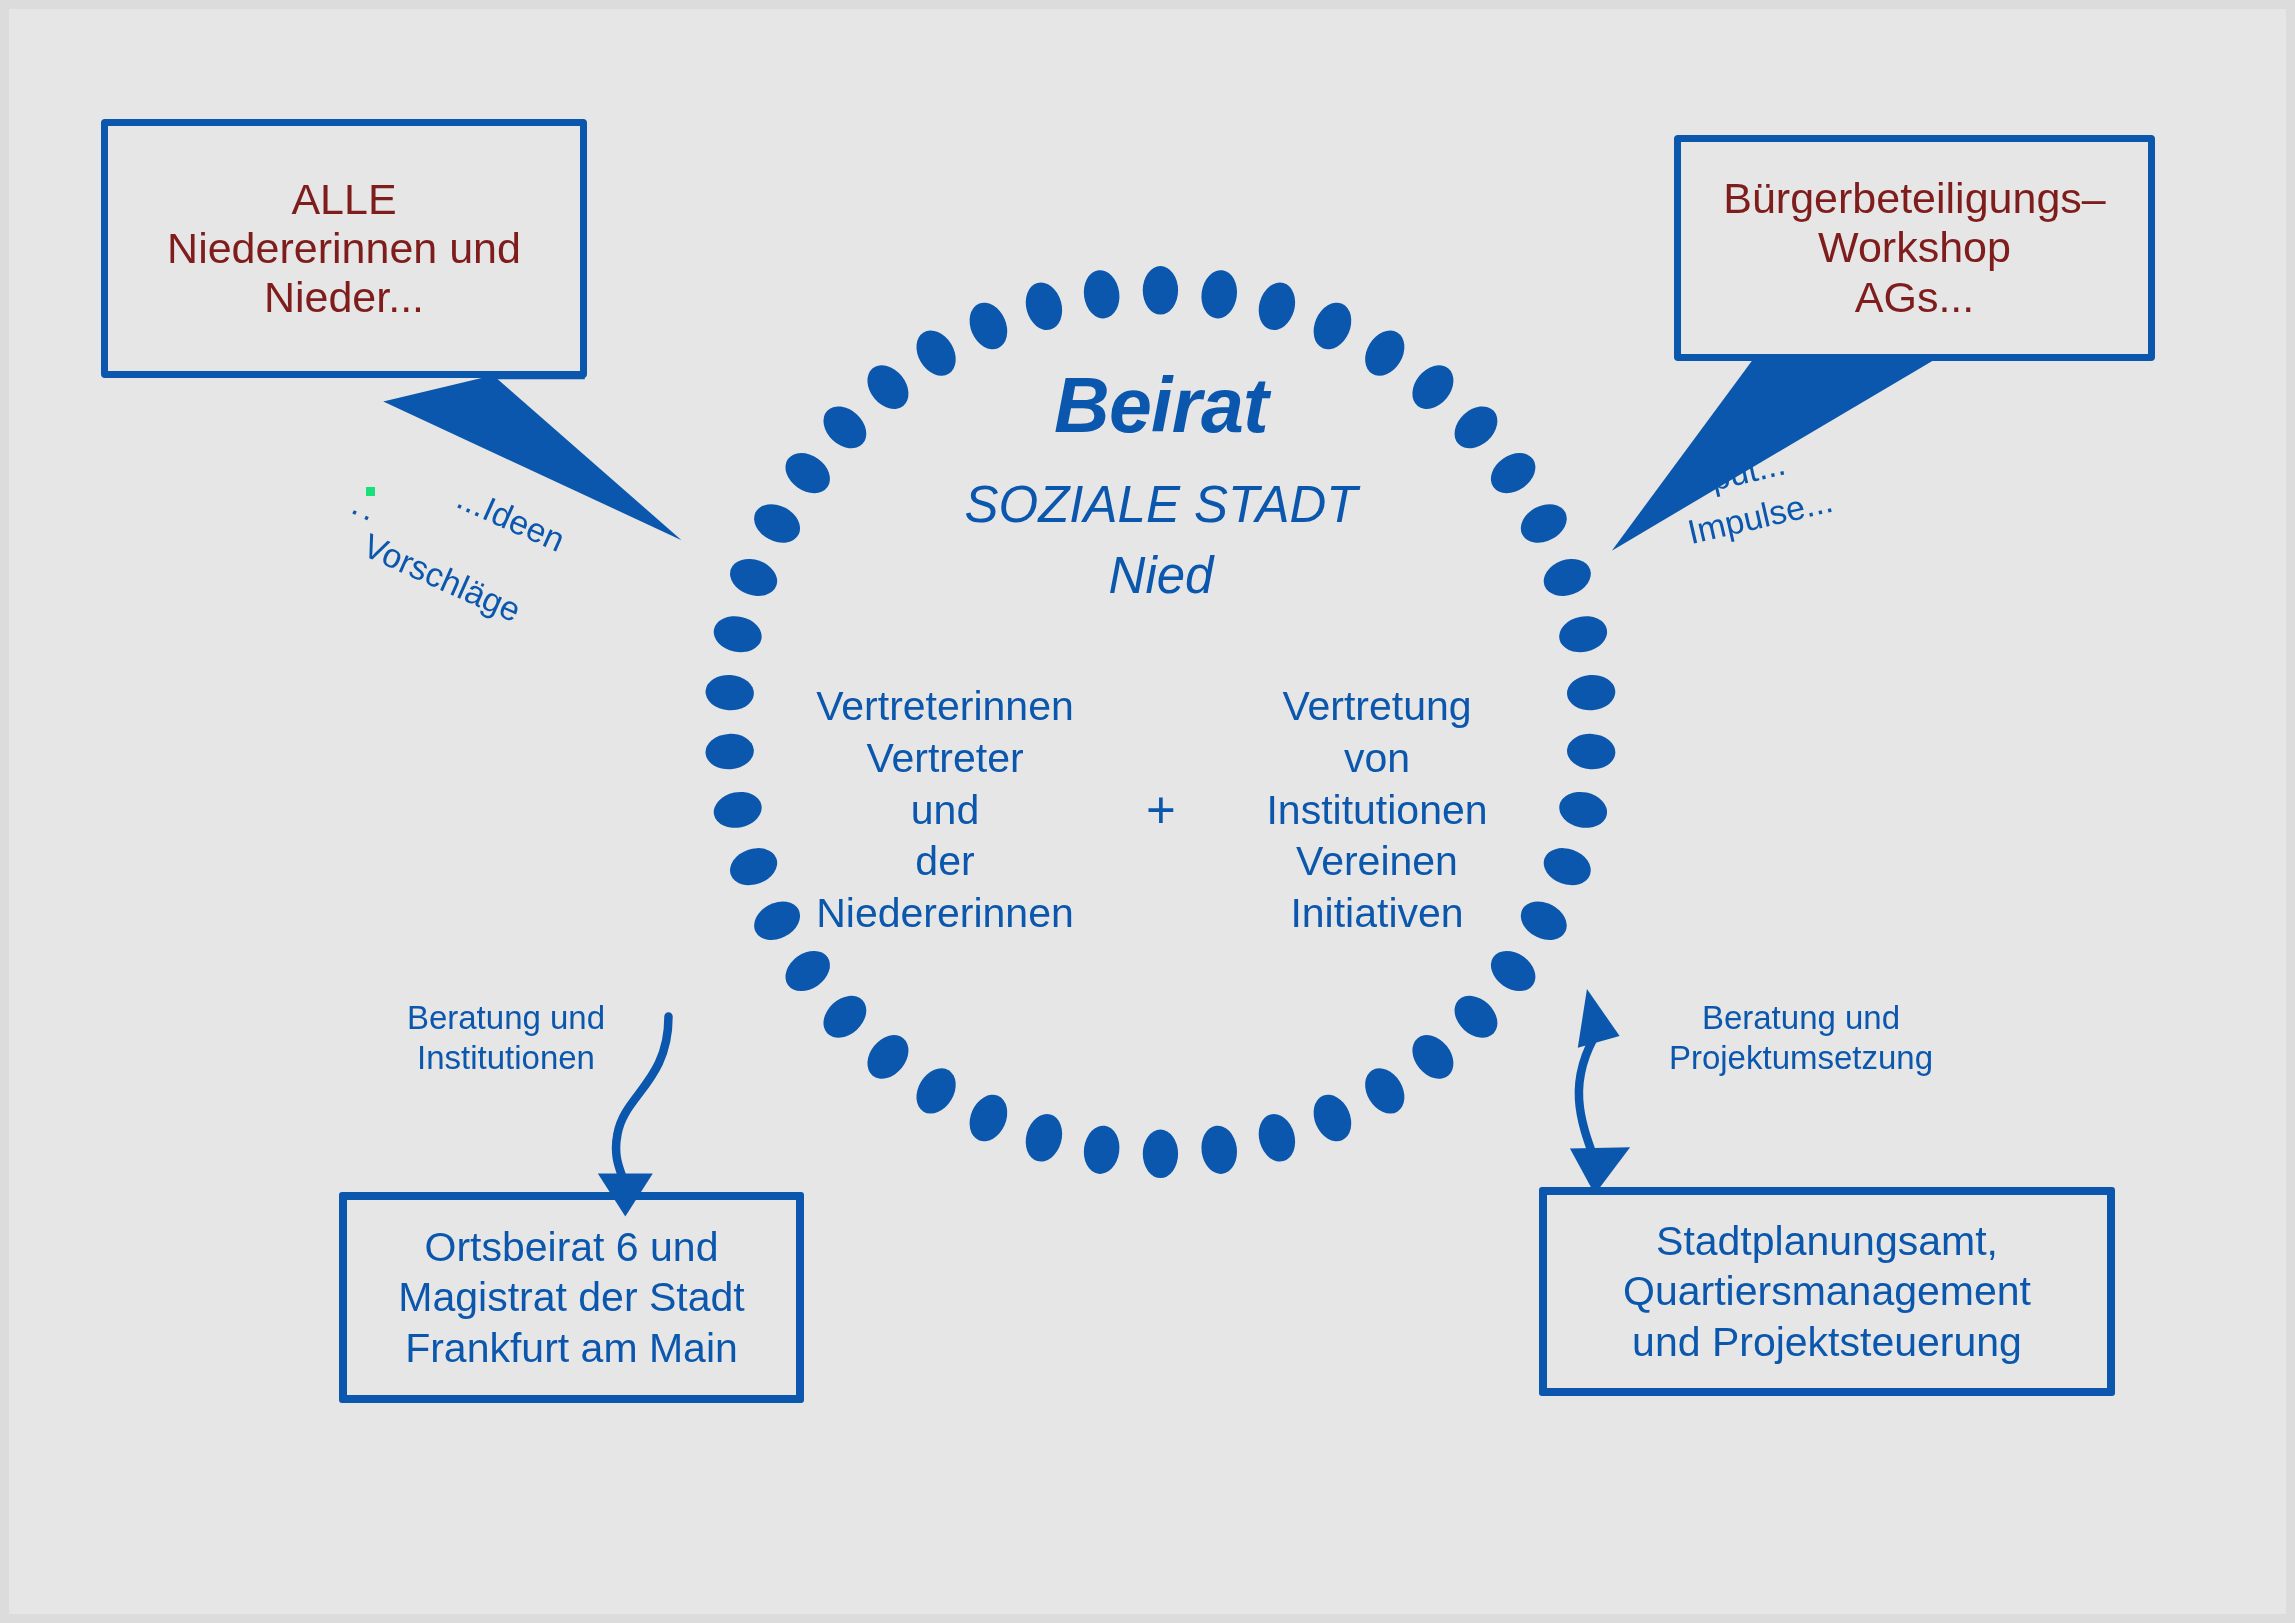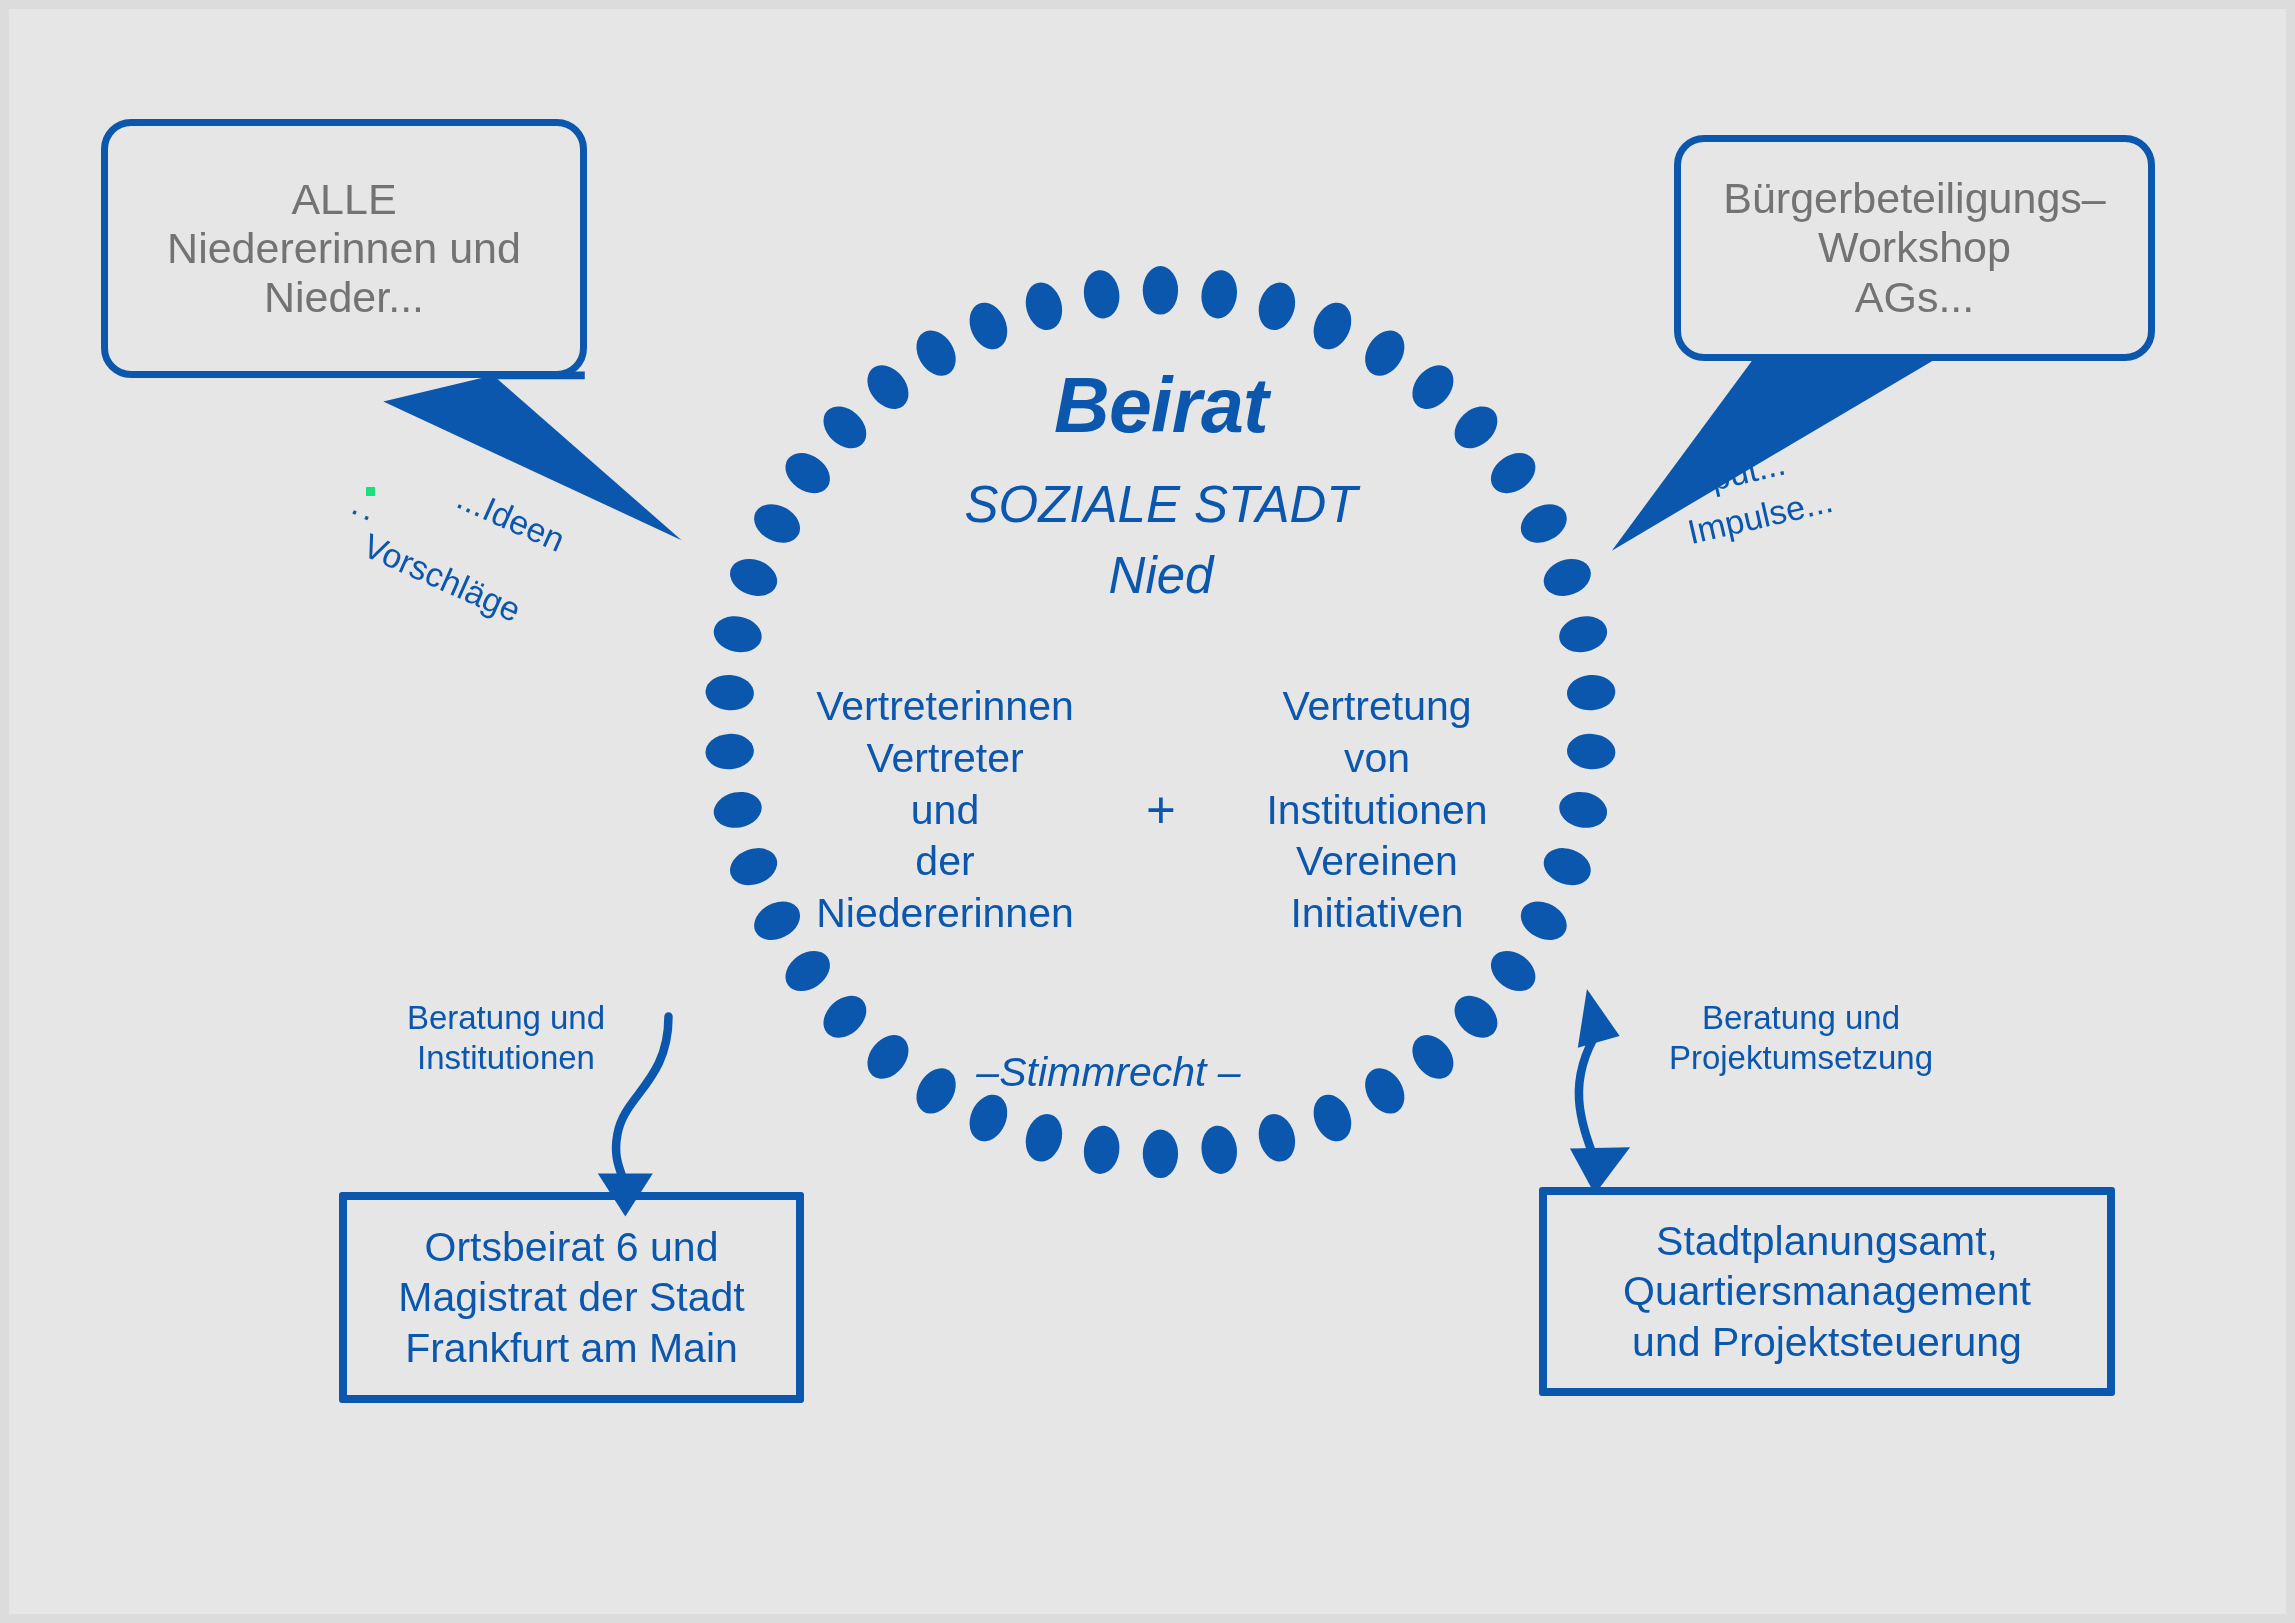--- a/index.html
+++ b/index.html
@@ -17,22 +17,22 @@
     box-sizing:border-box;
     border:9.2px solid #dcdcdc;
   }
   #svg-layer{position:absolute;left:0;top:0;width:2295px;height:1623px;}
   .tbox{position:absolute;box-sizing:border-box;color:#0b57ad;text-align:center;font-style:italic;}
 
   
   .bubble{
     position:absolute;box-sizing:border-box;
     border:7.2px solid #0b57ad;
-    border-radius:30px;
-    color:#737373;
+    border-radius:4px;
+    color:#7f1d1d;
     display:flex;align-items:center;justify-content:center;
     text-align:center;
     line-height:1.14;
   }
   #bubble-alle{left:92px;top:110px;width:486px;height:259px;font-size:43px;}
   #bubble-workshop{left:1665px;top:126px;width:481px;height:226px;font-size:43px;}
 
   
   .rbox{
     position:absolute;box-sizing:border-box;
@@ -182,21 +182,20 @@
     <div id="plus">+</div>
     <div class="col">
       <div>Vertretung</div>
       <div>von</div>
       <div>Institutionen</div>
       <div>Vereinen</div>
       <div>Initiativen</div>
     </div>
   </div>
 
-  <div class="tbox" id="stimmrecht">–Stimmrecht  –</div>
 
   <div id="green-dot"></div>
   <div class="rot" id="rot-dots">..</div>
   <div class="rot" id="rot-ideen">...Ideen</div>
   <div class="rot" id="rot-vorschlaege">Vorschläge</div>
 
   <div class="rot" id="rot-input">Input...</div>
   <div class="rot" id="rot-impulse">Impulse...</div>
 
   <div class="annot" id="annot-beratung-l">

